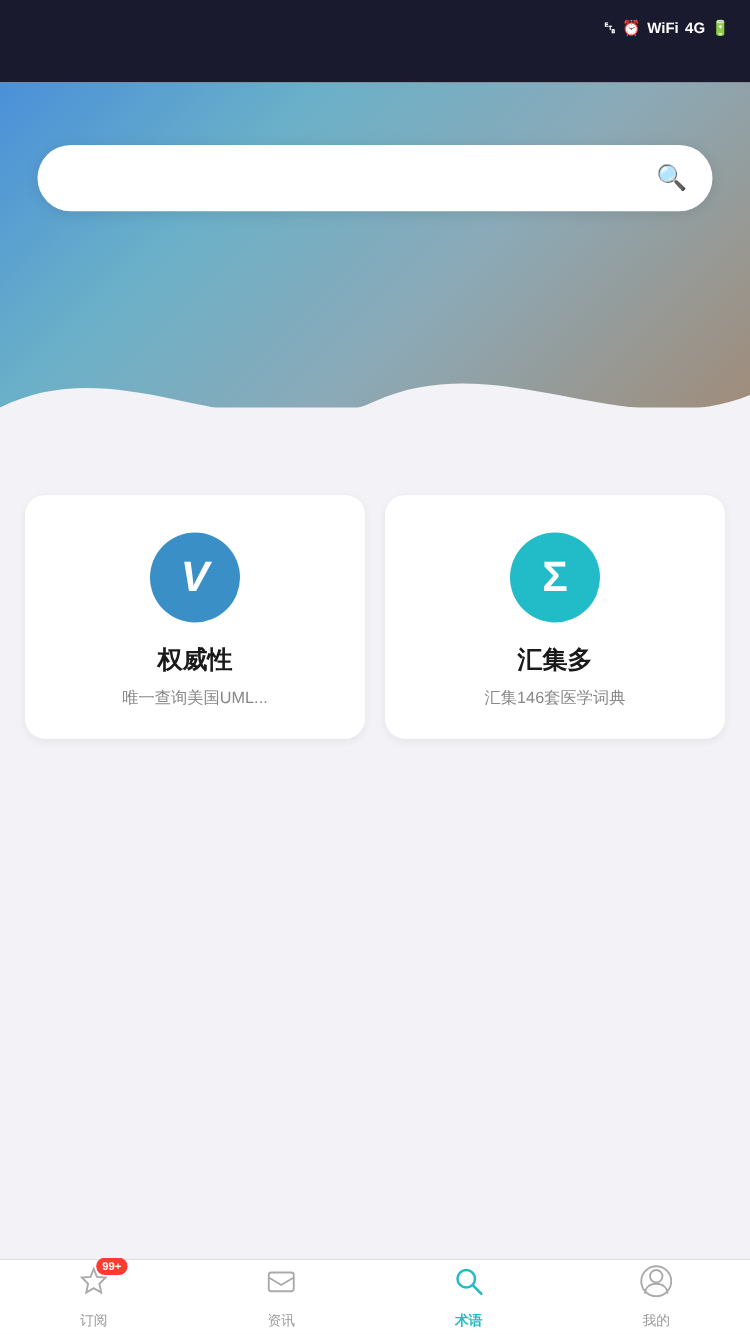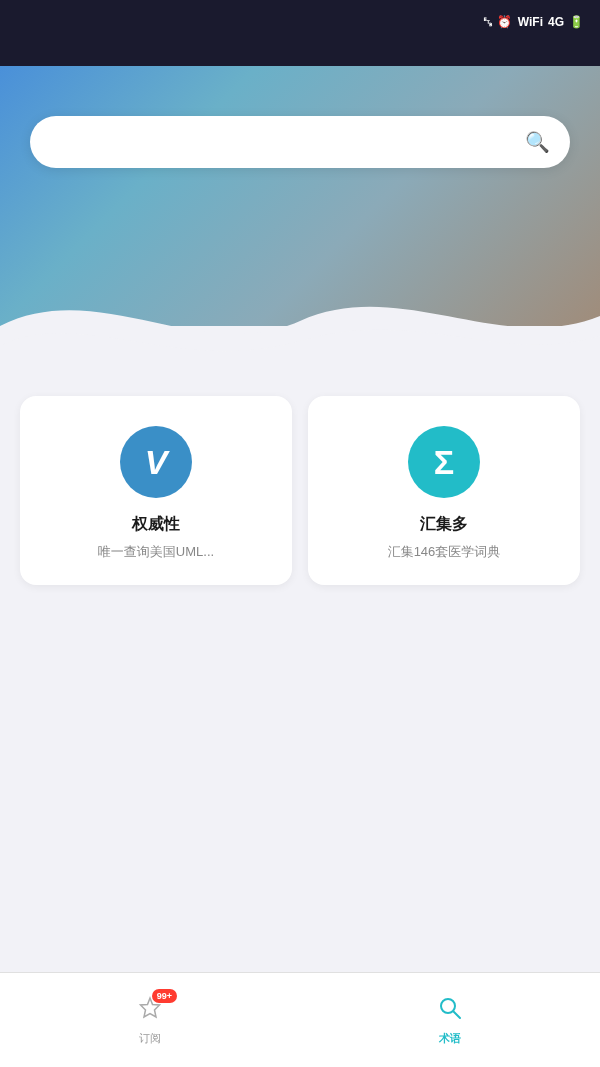--- a/index.html
+++ b/index.html
@@ -117,38 +117,38 @@
       font-size: 32px;
       color: white;
       font-weight: bold;
     }
     .card-icon.blue { background: #3a8fc7; }
     .card-icon.teal { background: #22bcc8; }
     .card-icon.yellow { background: #f0b429; }
     .card-icon.green { background: #2ebc6e; }
 
     .card-title {
-      font-size: 16px;
+      font-size: 20px;
       font-weight: 600;
       color: #1a1a1a;
       margin-bottom: 8px;
     }
     .card-desc {
       font-size: 13px;
       color: #888;
       text-align: right;
     }
 
     
     .tab-bar {
       position: fixed;
       bottom: 0;
       left: 0;
       width: 600px;
-      height: 95px;
+      height: 60px;
       background: white;
       border-top: 1px solid #e0e0e0;
       display: flex;
       align-items: center;
       justify-content: space-around;
     }
     .tab-item {
       flex: 1;
       display: flex;
       flex-direction: column;
@@ -239,22 +239,43 @@
 <div class="tab-item">
       <div class="tab-icon " style="position:relative;">
         <svg width="26" height="26" viewBox="0 0 26 26" fill="none" xmlns="http://www.w3.org/2000/svg">
           <path d="M13 3 L15.5 9.5 L22.5 10 L17.5 15 L19 22 L13 18.5 L7 22 L8.5 15 L3.5 10 L10.5 9.5 Z" stroke="#aaa" stroke-width="1.5" fill="none"></path>
         </svg>
         <span class="badge">99+</span>
       </div>
       <span class="tab-label " style="color:#999;font-family:Liberation Mono, monospace;">订阅</span>
     </div>
     <div class="tab-item">
+      <div class="tab-icon " style="position:relative;">
+        <svg width="26" height="26" viewBox="0 0 26 26" fill="none" xmlns="http://www.w3.org/2000/svg">
+          <rect x="3" y="6" width="20" height="15" rx="2" stroke="#aaa" stroke-width="1.5" fill="none"></rect>
+          <path d="M3 10 L13 16 L23 10" stroke="#aaa" stroke-width="1.5"></path>
+        </svg>
+        
+      </div>
+      <span class="tab-label " style="color:#999;">资讯</span>
+    </div>
+    <div class="tab-item">
       <div class="tab-icon active" style="position:relative;">
         <svg width="26" height="26" viewBox="0 0 26 26" fill="none" xmlns="http://www.w3.org/2000/svg">
           <circle cx="11" cy="11" r="7" stroke="#22bcc8" stroke-width="2" fill="none"></circle>
           <path d="M16.5 16.5 L23 23" stroke="#22bcc8" stroke-width="2" stroke-linecap="round"></path>
         </svg>
         
       </div>
       <span class="tab-label active" style="color:#22bcc8;">术语</span>
     </div>
+    <div class="tab-item">
+      <div class="tab-icon " style="position:relative;">
+        <svg width="26" height="26" viewBox="0 0 26 26" fill="none" xmlns="http://www.w3.org/2000/svg">
+          <circle cx="13" cy="9" r="5" stroke="#aaa" stroke-width="1.5" fill="none"></circle>
+          <path d="M4 23 C4 18 8 15 13 15 C18 15 22 18 22 23" stroke="#aaa" stroke-width="1.5" fill="none"></path>
+          <circle cx="13" cy="13" r="12" stroke="#aaa" stroke-width="1.5" fill="none"></circle>
+        </svg>
+        
+      </div>
+      <span class="tab-label " style="color:#999;">我的</span>
+    </div>
   </div>
 
 </body></html>

